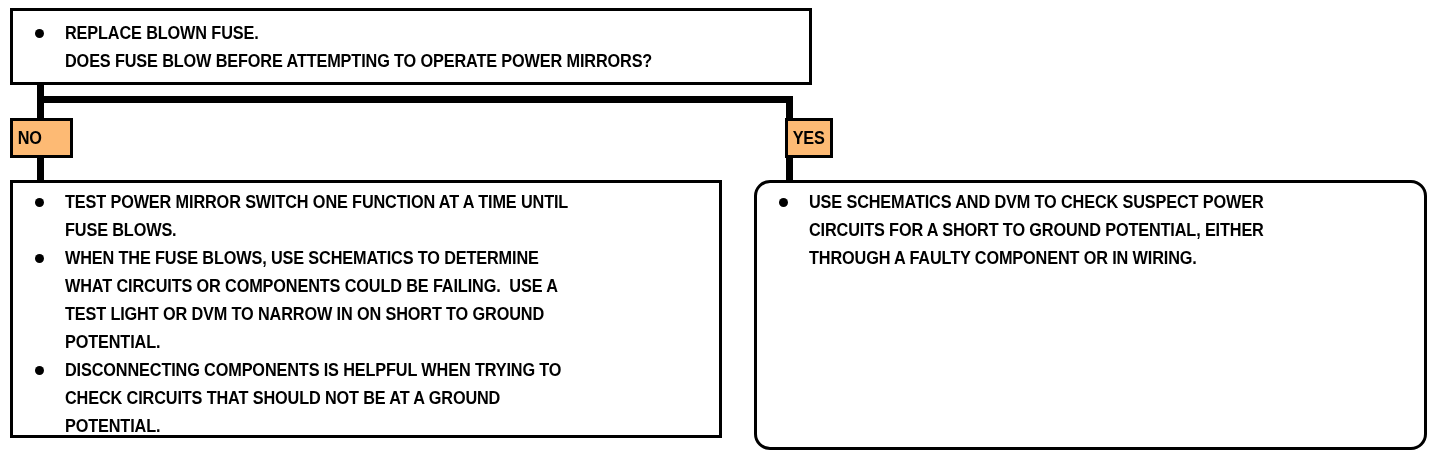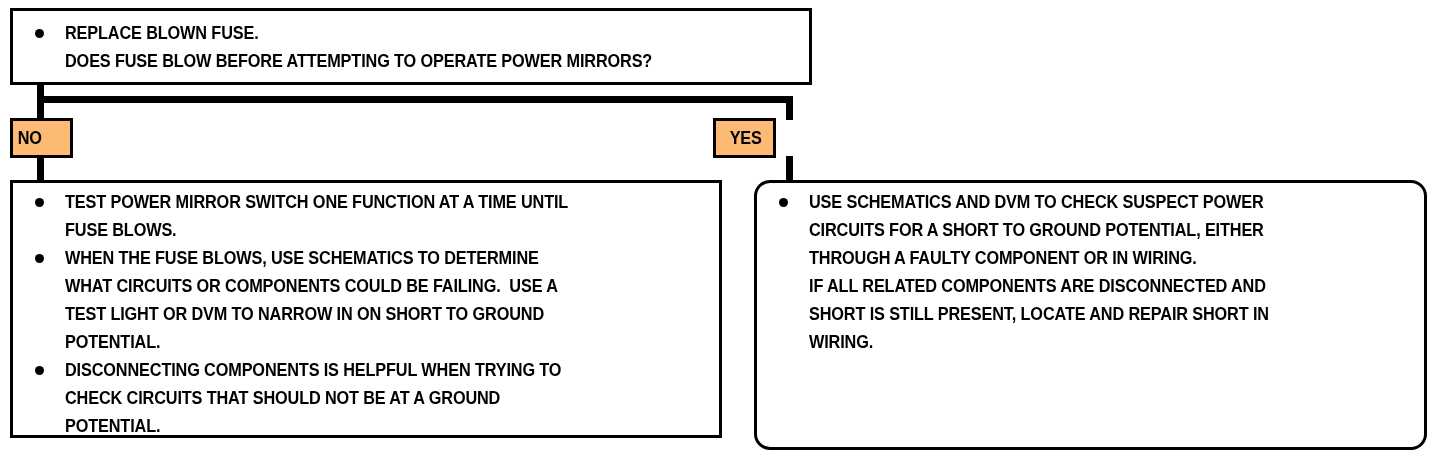--- a/index.html
+++ b/index.html
@@ -94,21 +94,21 @@
     font-weight: bold;
     font-size: 17.5px;
     line-height: 19px;
     color: #000000;
     padding-left: 5px;
     letter-spacing: -0.2px;
     transform: scaleX(0.93);
     transform-origin: left center;
   }
   #no-box  { left: 10px;  top: 118px; width: 63px; height: 40px; }
-  #yes-box { left: 713px; top: 118px; width: 63px; height: 40px; justify-content: center; }
+  #yes-box { left: 785px; top: 118px; width: 48px; height: 40px; }
 
   
   #left-box {
     left: 10px;
     top: 180px;
     width: 712px;
     height: 258px;
   }
   #right-box {
     left: 754px;
@@ -172,21 +172,16 @@
   </div>
 
   <div class="box" id="right-box">
     <div class="bullet-list">
         <div class="bl-item">
           <span class="dot"></span>
           <span class="ln">USE SCHEMATICS AND DVM TO CHECK SUSPECT POWER</span>
           <span class="ln">CIRCUITS FOR A SHORT TO GROUND POTENTIAL, EITHER</span>
           <span class="ln">THROUGH A FAULTY COMPONENT OR IN WIRING.</span>
         </div>
-        <div class="bl-item nodot">
-          <span class="ln">IF ALL RELATED COMPONENTS ARE DISCONNECTED AND</span>
-          <span class="ln">SHORT IS STILL PRESENT, LOCATE AND REPAIR SHORT IN</span>
-          <span class="ln">WIRING.</span>
-        </div>
       </div>
   </div>
 
 </div>
 
 </body></html>

